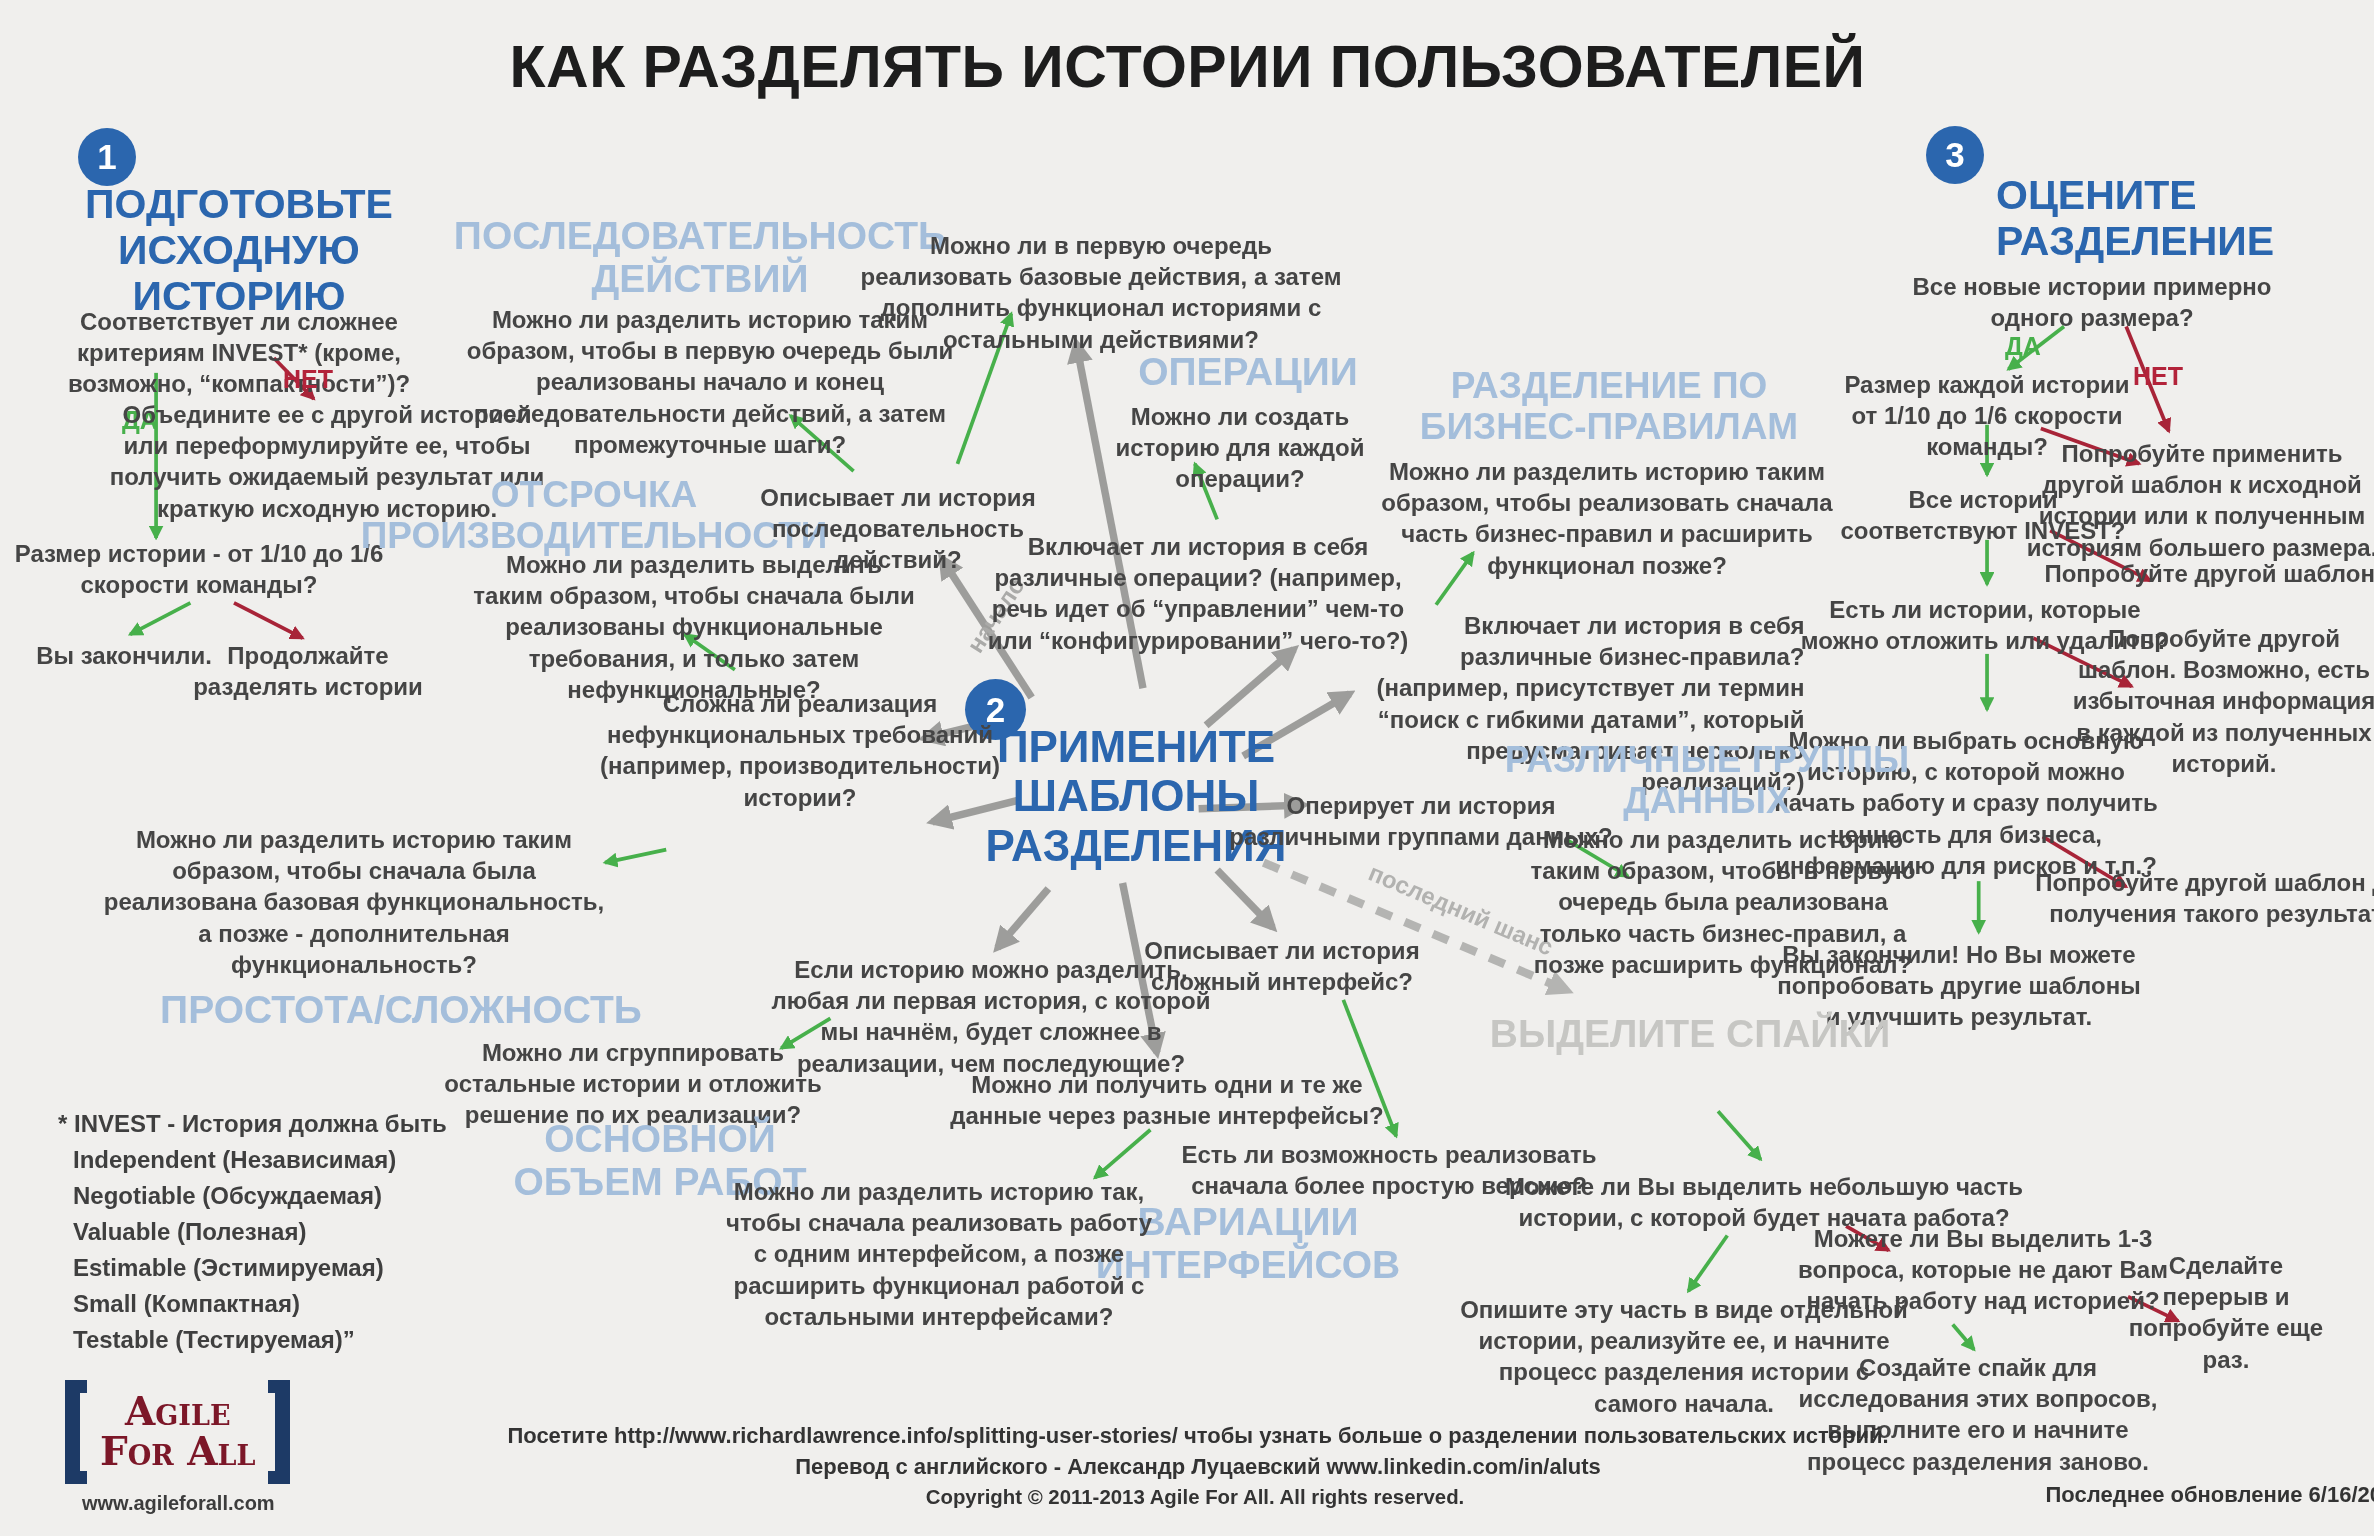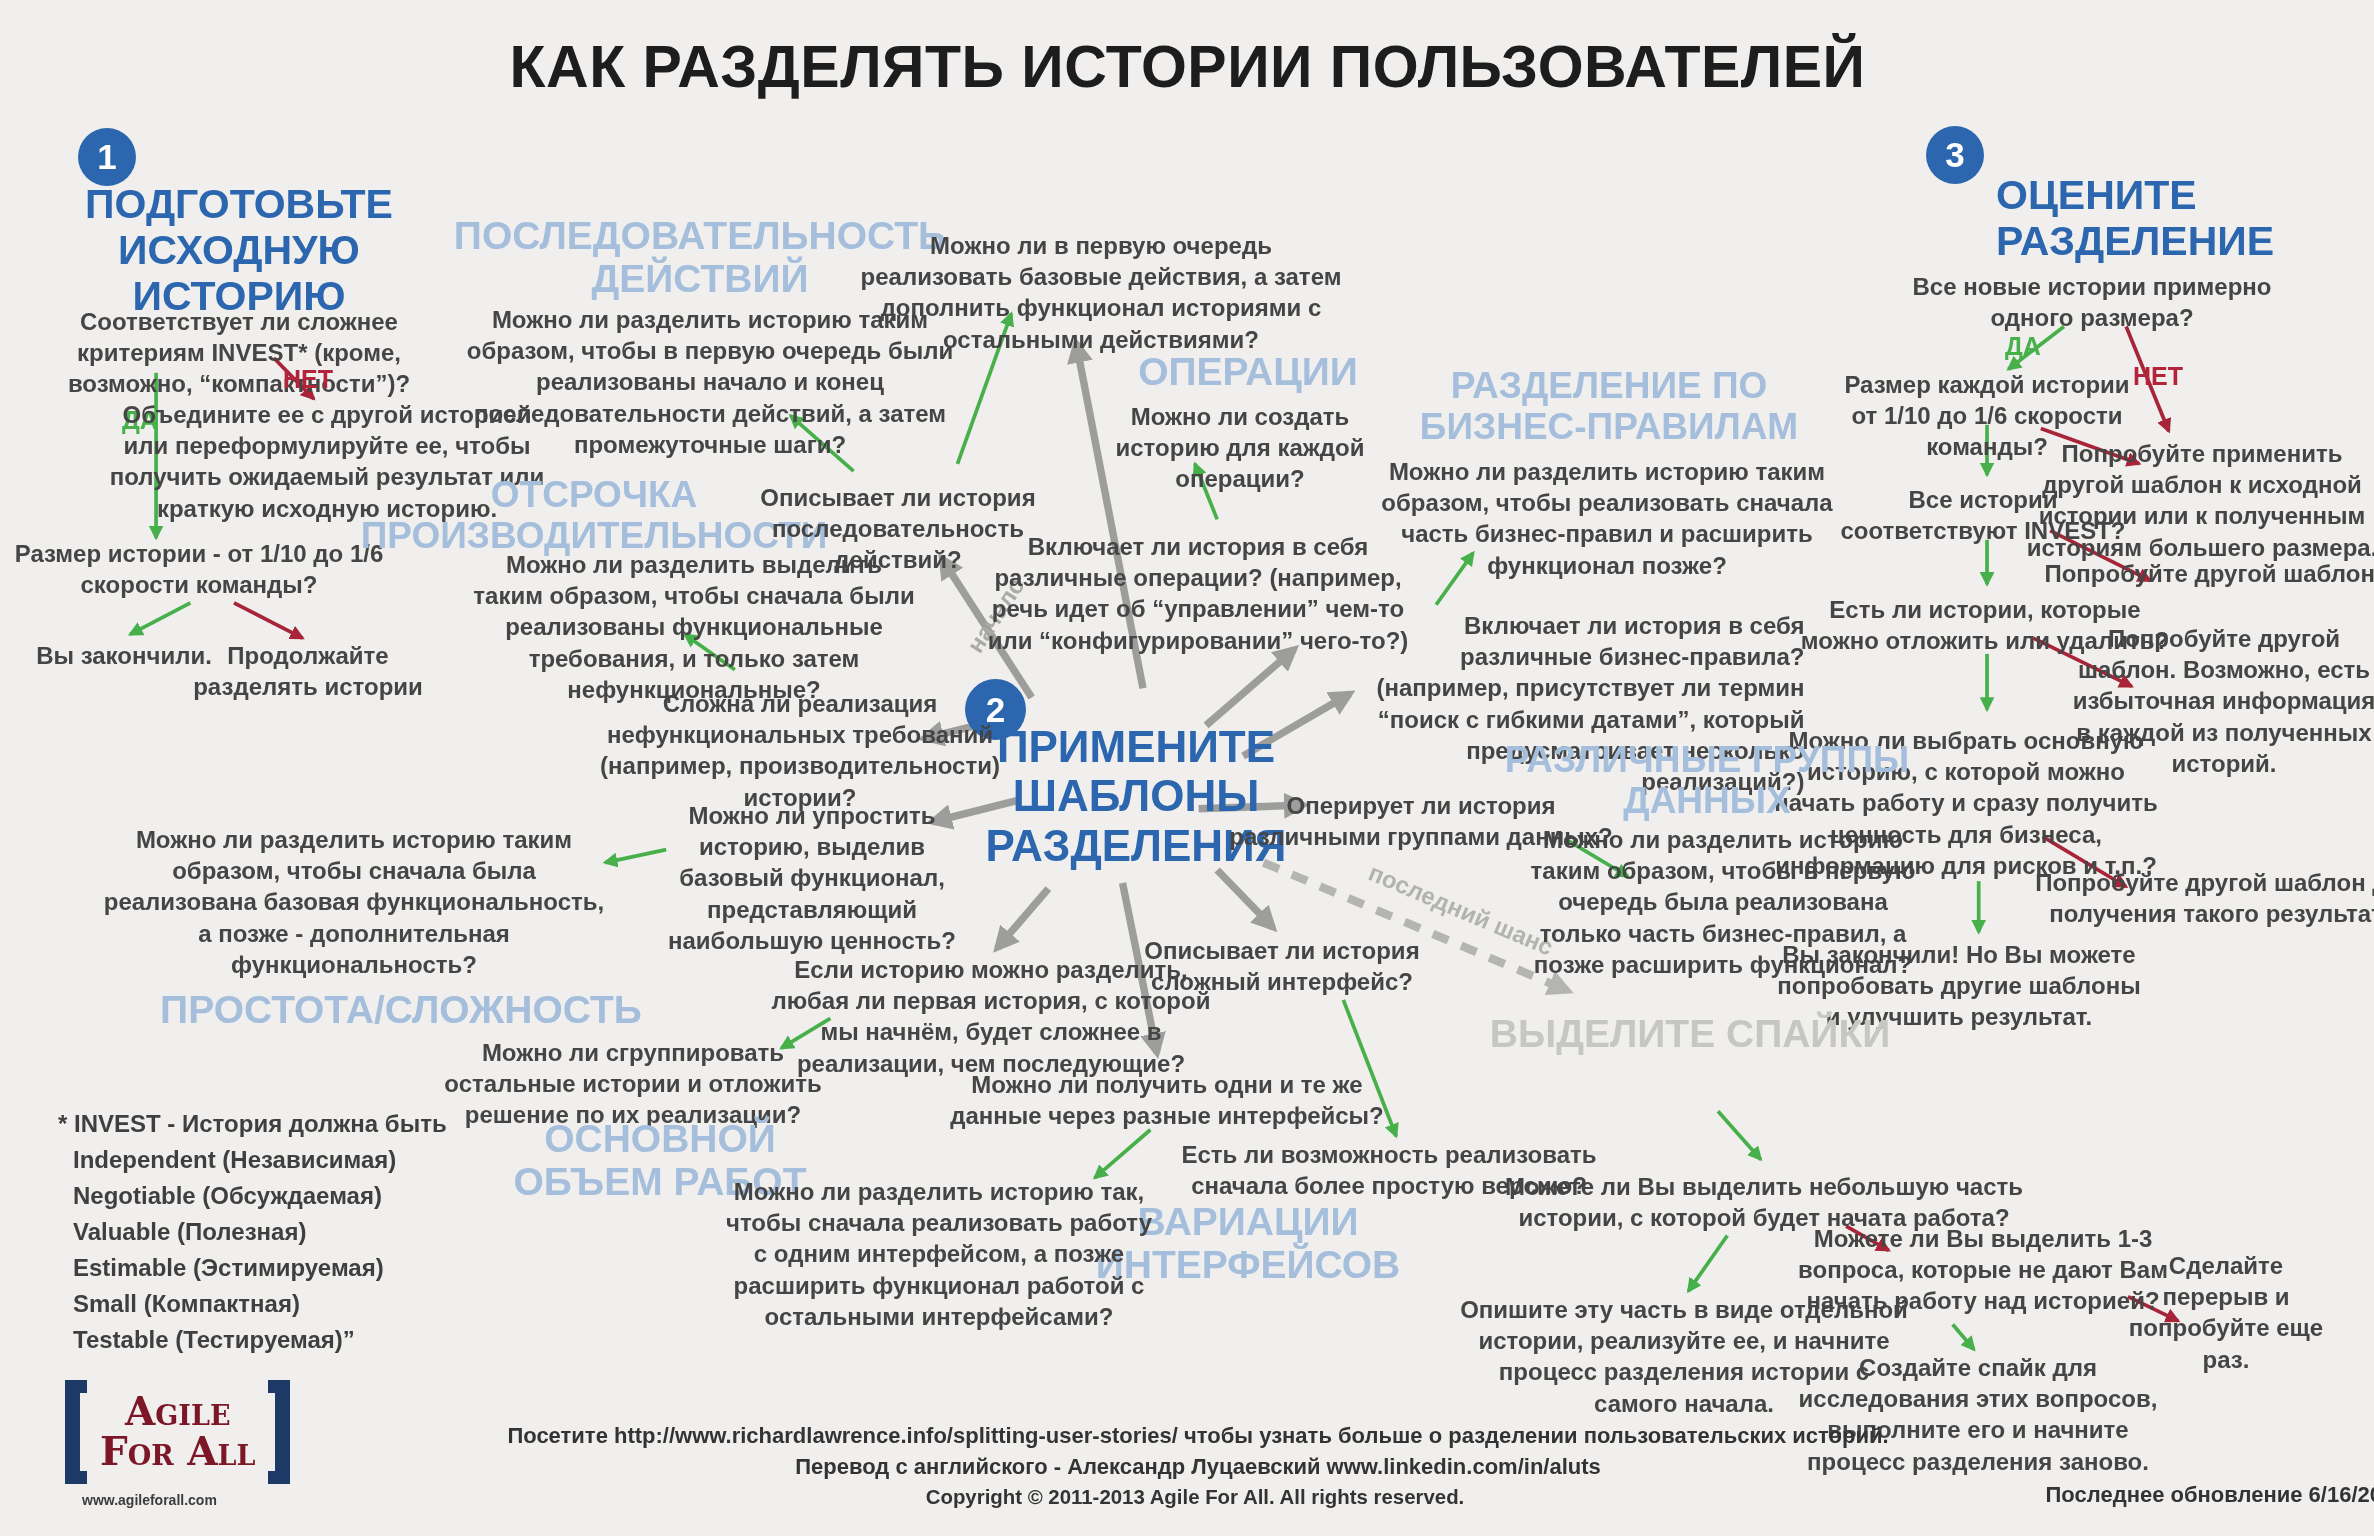--- a/index.html
+++ b/index.html
@@ -31,21 +31,21 @@
             font-weight:600;text-align:left;}
   .footnote div:not(:first-child){padding-left:15px;}
   .footer-line{position:absolute;transform:translateX(-50%);font-size:22px;color:#333;
                font-weight:600;text-align:center;white-space:nowrap;}
   .logo{position:absolute;left:65px;top:1380px;display:flex;align-items:center;gap:7.4px;}
   .lbr,.rbr{width:22px;height:104px;box-sizing:border-box;border:0 solid #1d3a66;}
   .lbr{border-width:13px 0 13px 15px;}
   .rbr{border-width:13px 15px 13px 0;}
   .ltext{color:#7c1728;font-weight:800;font-family:"DejaVu Serif",serif;font-variant:small-caps;
          font-size:39px;line-height:1.02;text-align:center;padding:0 5.6px;}
-  .logo-url{position:absolute;left:82px;top:1492px;font-size:14px;color:#3c3c3c;font-weight:600;}
+  .logo-url{position:absolute;left:82px;top:1492px;font-size:20px;color:#3c3c3c;font-weight:600;}
 </style>
 </head>
 <body>
 
 <div id="canvas">
 
   <svg id="arrows" xmlns="http://www.w3.org/2000/svg" viewBox="0 0 2560 1656" width="2375" height="1536">
     <defs>
       <marker id="mg" viewBox="0 0 12 12" markerWidth="16" markerHeight="16" refX="10" refY="6" orient="auto" markerUnits="userSpaceOnUse">
           <path d="M0,0L12,6L0,12z" fill="#47b04b"></path>
@@ -153,21 +153,20 @@
   <div class="lab rot" style="left:954px;top:601px;transform:rotate(-57deg);">начало</div>
   <div class="lab rot" style="left:1362px;top:896px;transform:rotate(23deg);color:#b2b2b0;">последний шанс</div>
 
   <div class="h" style="left:594px;top:475px;width:575px;font-size:37px;">ОТСРОЧКА ПРОИЗВОДИТЕЛЬНОСТИ</div>
   <div class="q" style="left:694px;top:549px;width:445px;">Можно ли разделить выделить таким образом, чтобы сначала были реализованы функциональные требования, и только затем нефункциональные?</div>
   <div class="q" style="left:800px;top:688px;width:408px;">Сложна ли реализация нефункциональных требований (например, производительности) истории?</div>
   <div class="q" style="left:898px;top:482px;width:371px;">Описывает ли история последовательность действий?</div>
   <div class="q" style="left:1198px;top:531px;width:445px;">Включает ли история в себя различные операции? (например, речь идет об “управлении” чем-то или “конфигурировании” чего-то?)</div>
   <div class="q" style="left:1582px;top:610px;width:445px;text-align:right;">Включает ли история в себя различные бизнес-правила? (например, присутствует ли термин “поиск с гибкими датами”, который предусматривает несколько реализаций?)</div>
 
-  <div class="q" style="left:812px;top:800px;width:315px;">Можно ли упростить историю, выделив базовый функционал, представляющий наибольшую ценность?</div>
   <div class="q" style="left:354px;top:824px;width:501px;">Можно ли разделить историю таким образом, чтобы сначала была реализована базовая функциональность, а позже - дополнительная функциональность?</div>
   <div class="h nw" style="left:401px;top:989px;">ПРОСТОТА/СЛОЖНОСТЬ</div>
 
   <div class="q" style="left:1421px;top:790px;width:390px;">Оперирует ли история различными группами данных?</div>
   <div class="h" style="left:1707px;top:740px;width:464px;font-size:37px;">РАЗЛИЧНЫЕ ГРУППЫ ДАННЫХ</div>
   <div class="q" style="left:1723px;top:824px;width:399px;">Можно ли разделить историю таким образом, чтобы в первую очередь была реализована только часть бизнес-правил, а позже расширить функционал?</div>
 
   <div class="q" style="left:991px;top:954px;width:445px;">Если историю можно разделить, любая ли первая история, с которой мы начнём, будет сложнее в реализации, чем последующие?</div>
   <div class="q" style="left:633px;top:1037px;width:390px;">Можно ли сгруппировать остальные истории и отложить решение по их реализации?</div>
   <div class="h" style="left:660px;top:1118px;width:334px;">ОСНОВНОЙ ОБЪЕМ РАБОТ</div>

